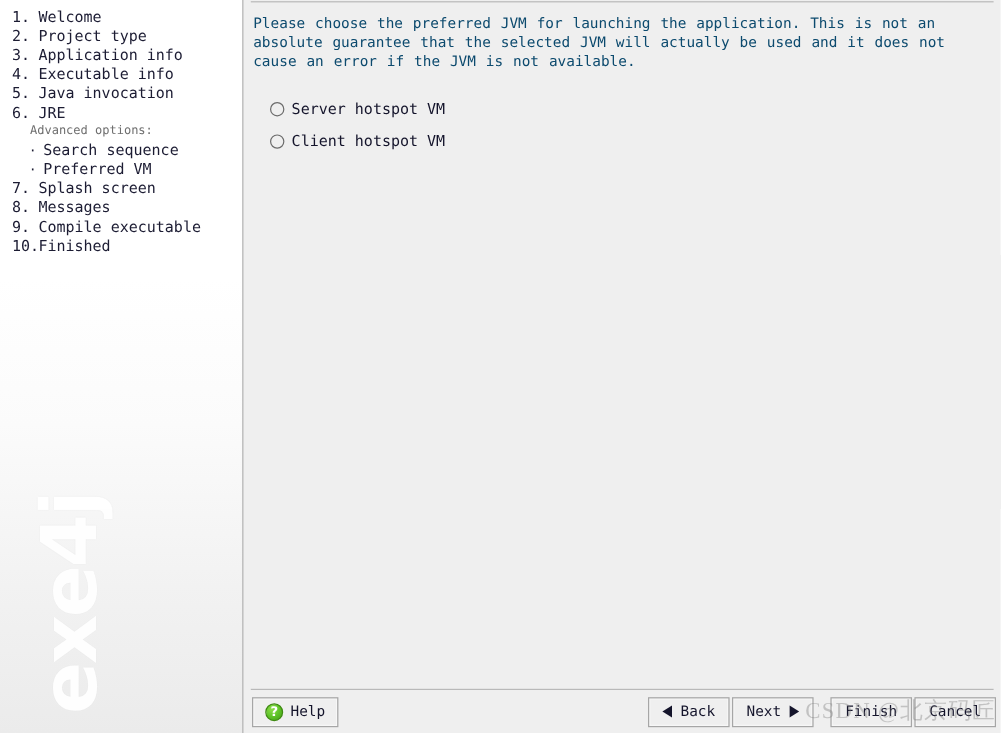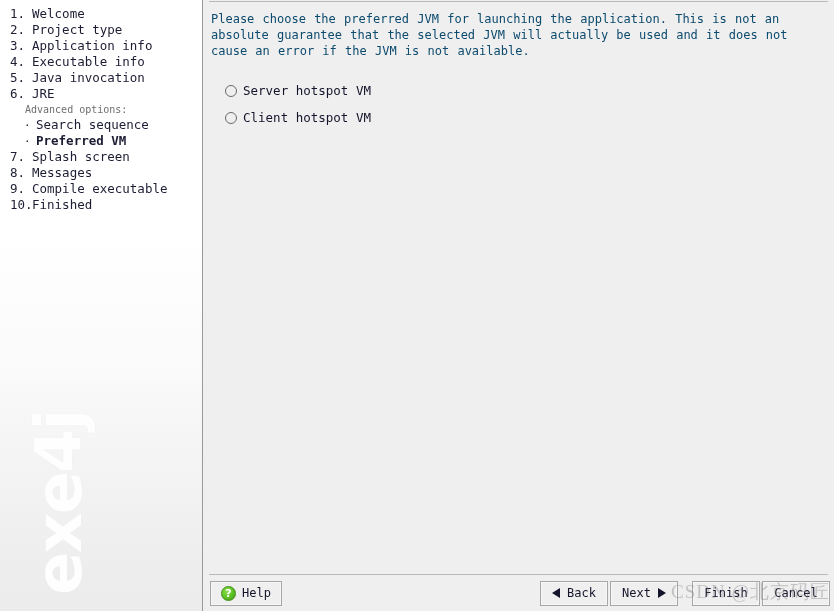--- a/index.html
+++ b/index.html
@@ -76,21 +76,21 @@
     align-items: baseline;
   }
   .substep .bullet {
     display: inline-block;
     width: 12px;
     flex: 0 0 12px;
     font-size: 11px;
     color: #1c1c33;
   }
   .substep.current .lbl {
-    font-weight: bold;
+    font-weight: normal;
   }
 
   
   #exe4j-logo {
     position: absolute;
     left: 0px;
     bottom: 14px;
     width: 203px;
     height: 200px;
     z-index: 1;

